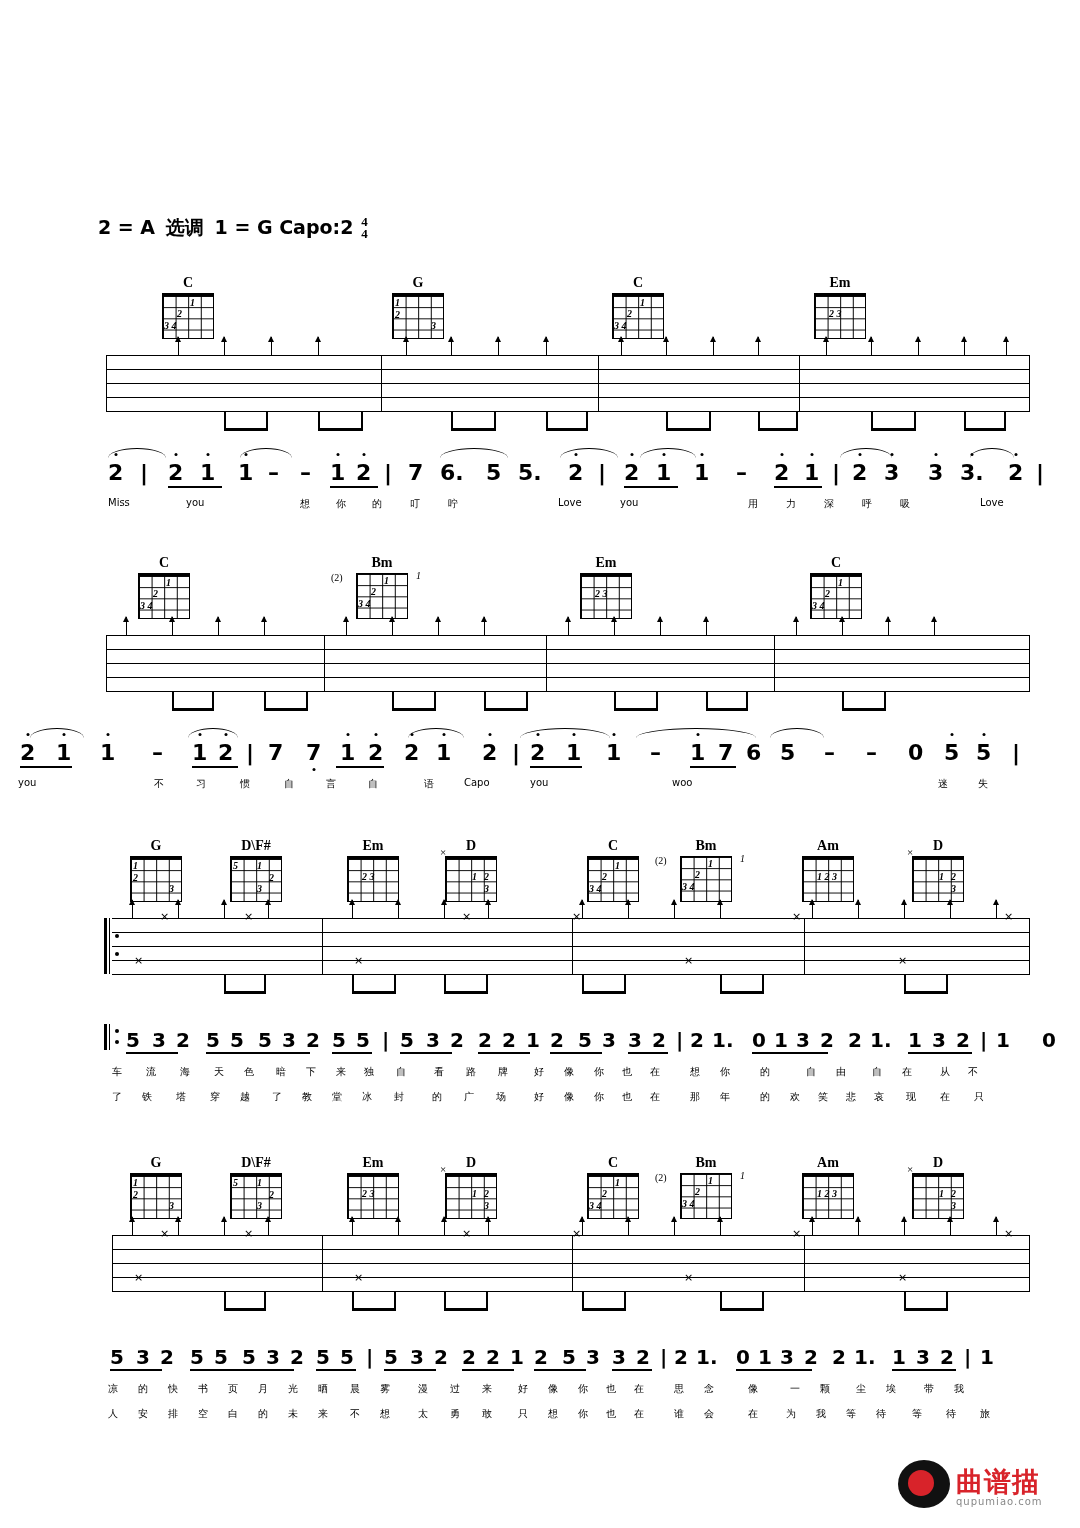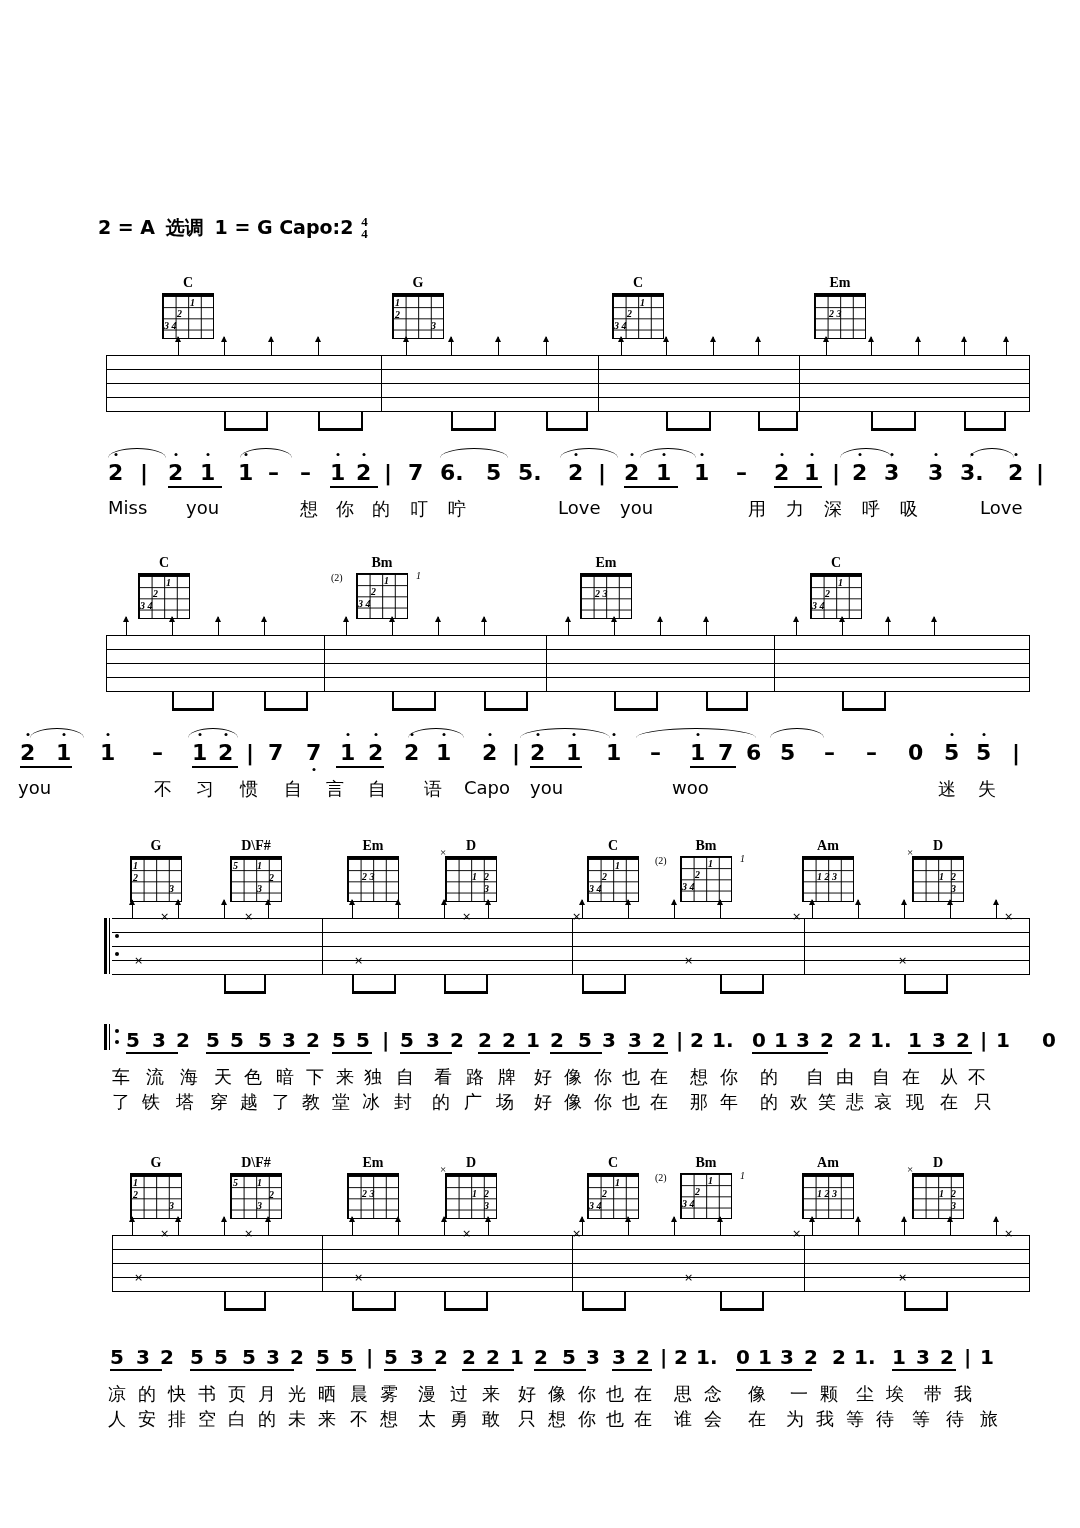--- a/index.html
+++ b/index.html
@@ -97,21 +97,21 @@
     position:absolute;left:50%;transform:translateX(-50%);bottom:-6px;
     width:3px;height:3px;border-radius:50%;background:#000;
   }
   .underline1{position:absolute;height:1.5px;background:#000;}
   .slur{position:absolute;border-top:1.5px solid #000;border-radius:50%/100% 100% 0 0;height:9px;}
 
   
   .lyricrow{
     position:absolute;left:0;width:944px;height:22px;
     font-family:"DejaVu Sans", sans-serif;
-    font-size:18px;
+    font-size:10px;
   }
   .lyricrow .w{position:absolute;white-space:pre;}
 
   
   .repeat{position:absolute;width:9px;}
   .repeat .thickb{position:absolute;left:0;top:0;bottom:0;width:3px;background:#000;}
   .repeat .thinb{position:absolute;left:5px;top:0;bottom:0;width:1px;background:#000;}
   .repeat .d1,.repeat .d2{position:absolute;left:11px;width:4px;height:4px;border-radius:50%;background:#000;}
 
   
@@ -958,14 +958,20 @@
       <div class="w" style="left:912px;">等</div>
       <div class="w" style="left:946px;">待</div>
       <div class="w" style="left:980px;">旅</div>
     </div>
   </div>
 
   <div class="numrow" style="top:1028px;font-size:20px;">
     <div class="n" style="left:1042px;"></div>
   </div>
 
+  <div class="logo">
+    <div class="blob"></div>
+    <div class="red"></div>
+    <div class="txt">曲谱描</div>
+    <div class="sub">qupumiao.com</div>
+  </div>
 
 </div>
 
 </body></html>

